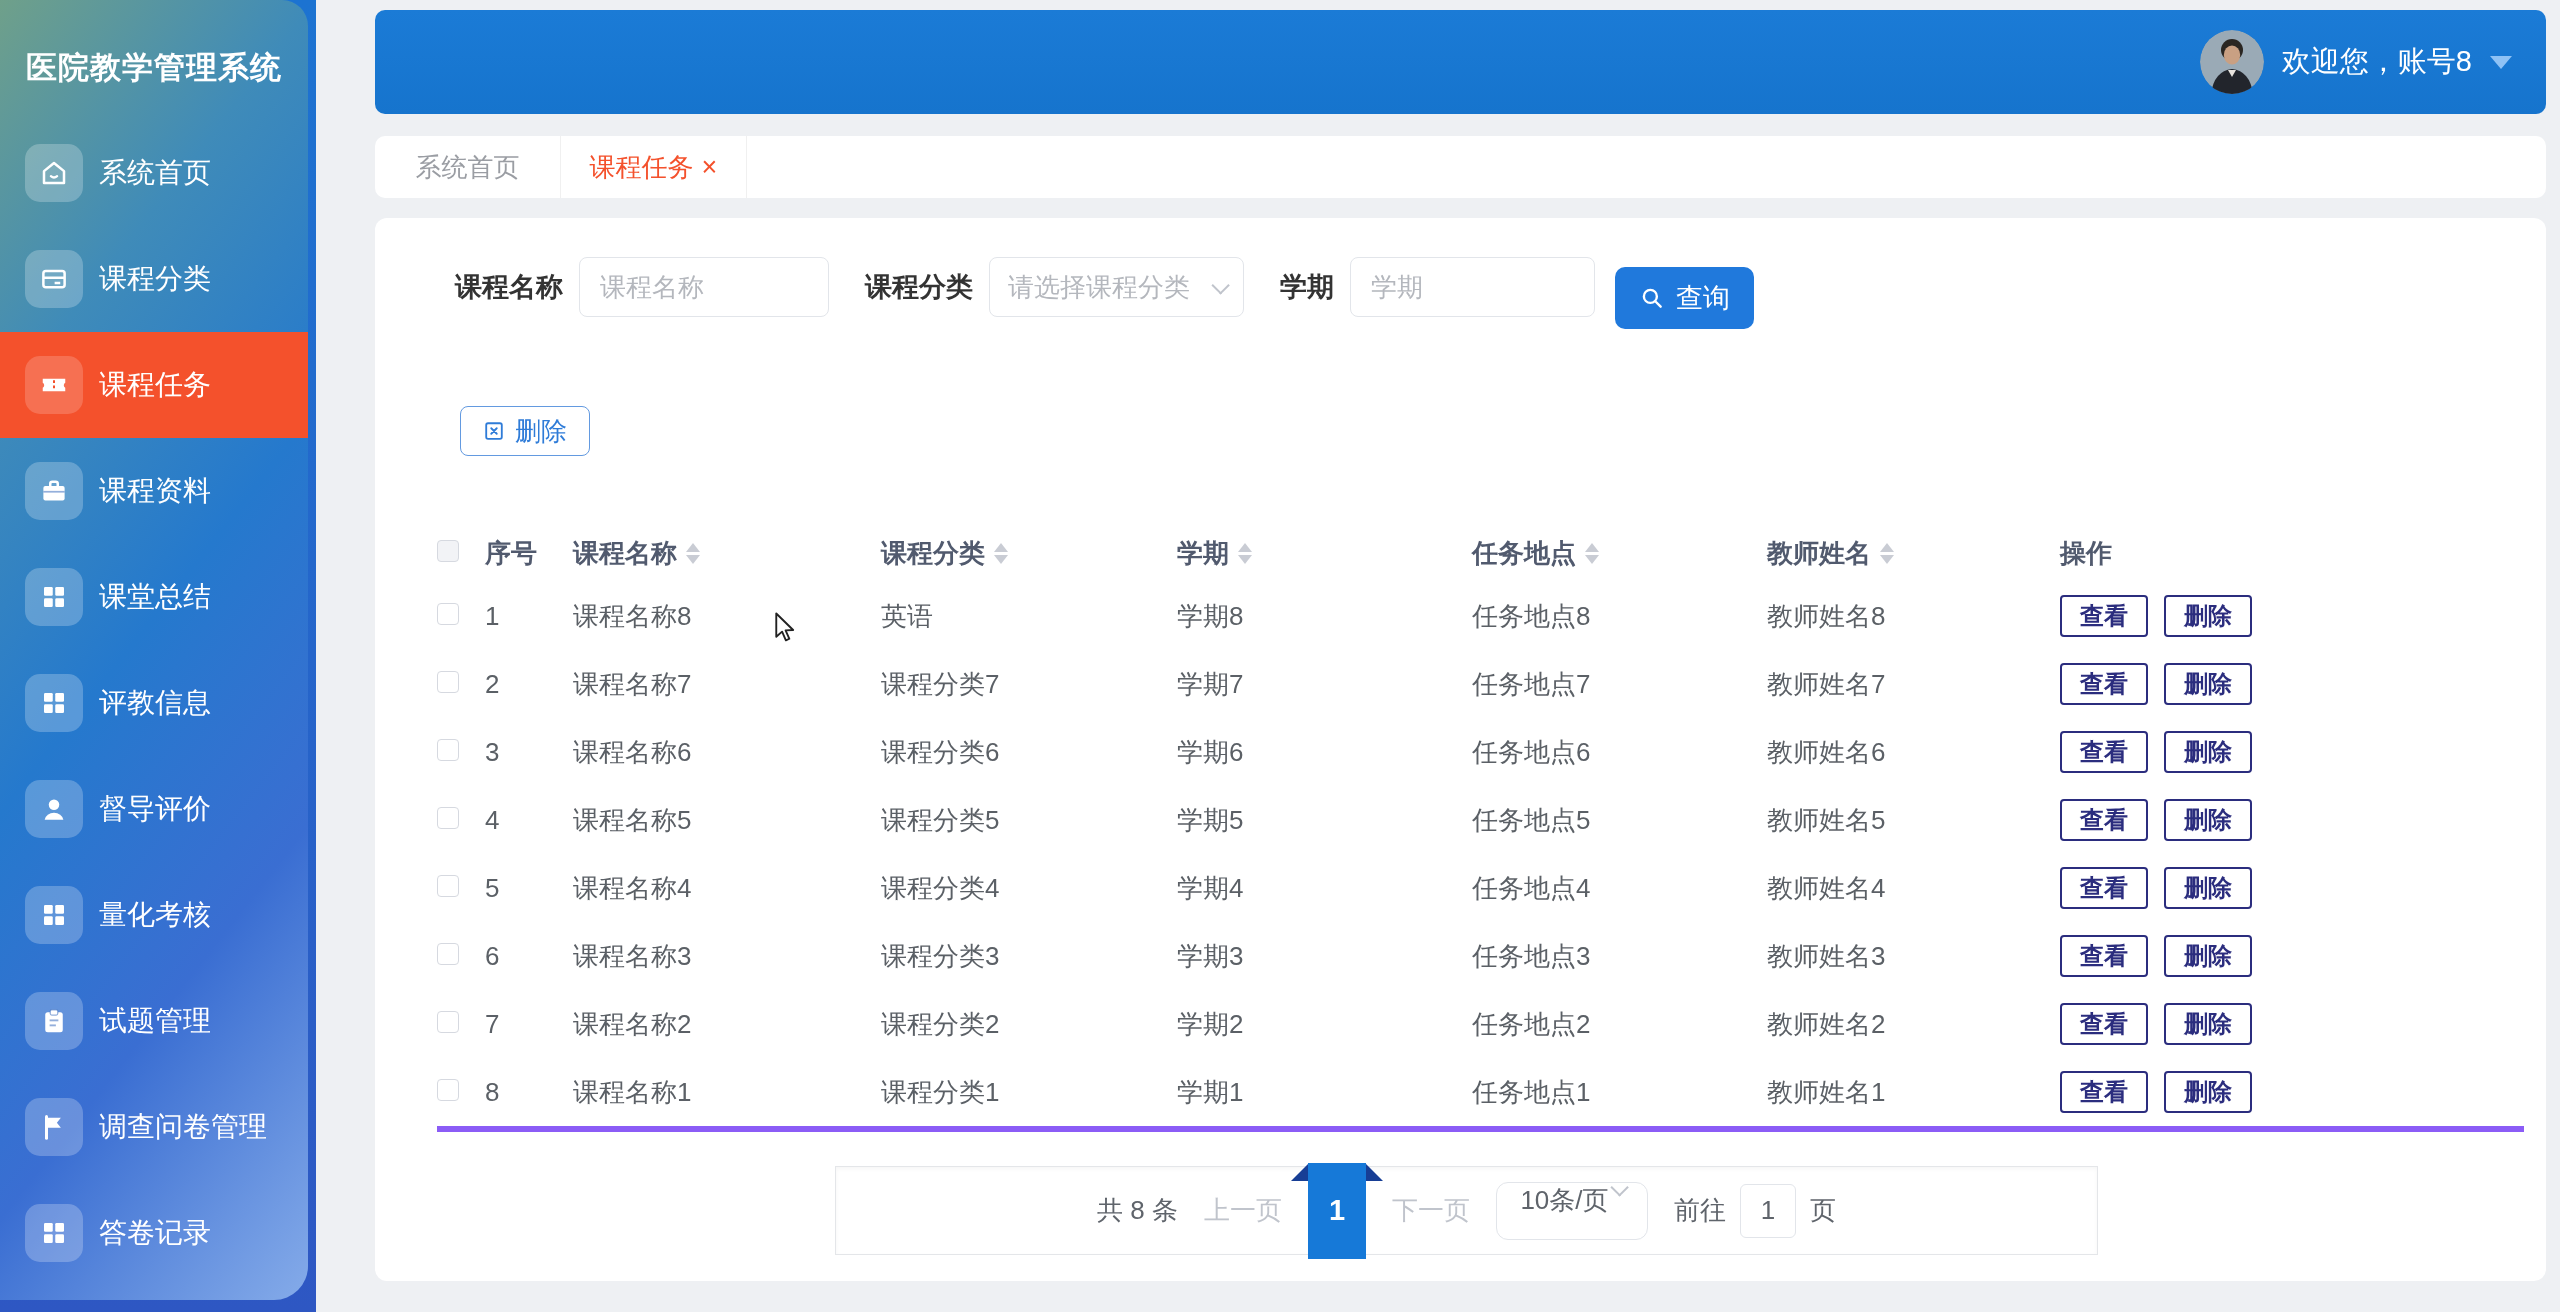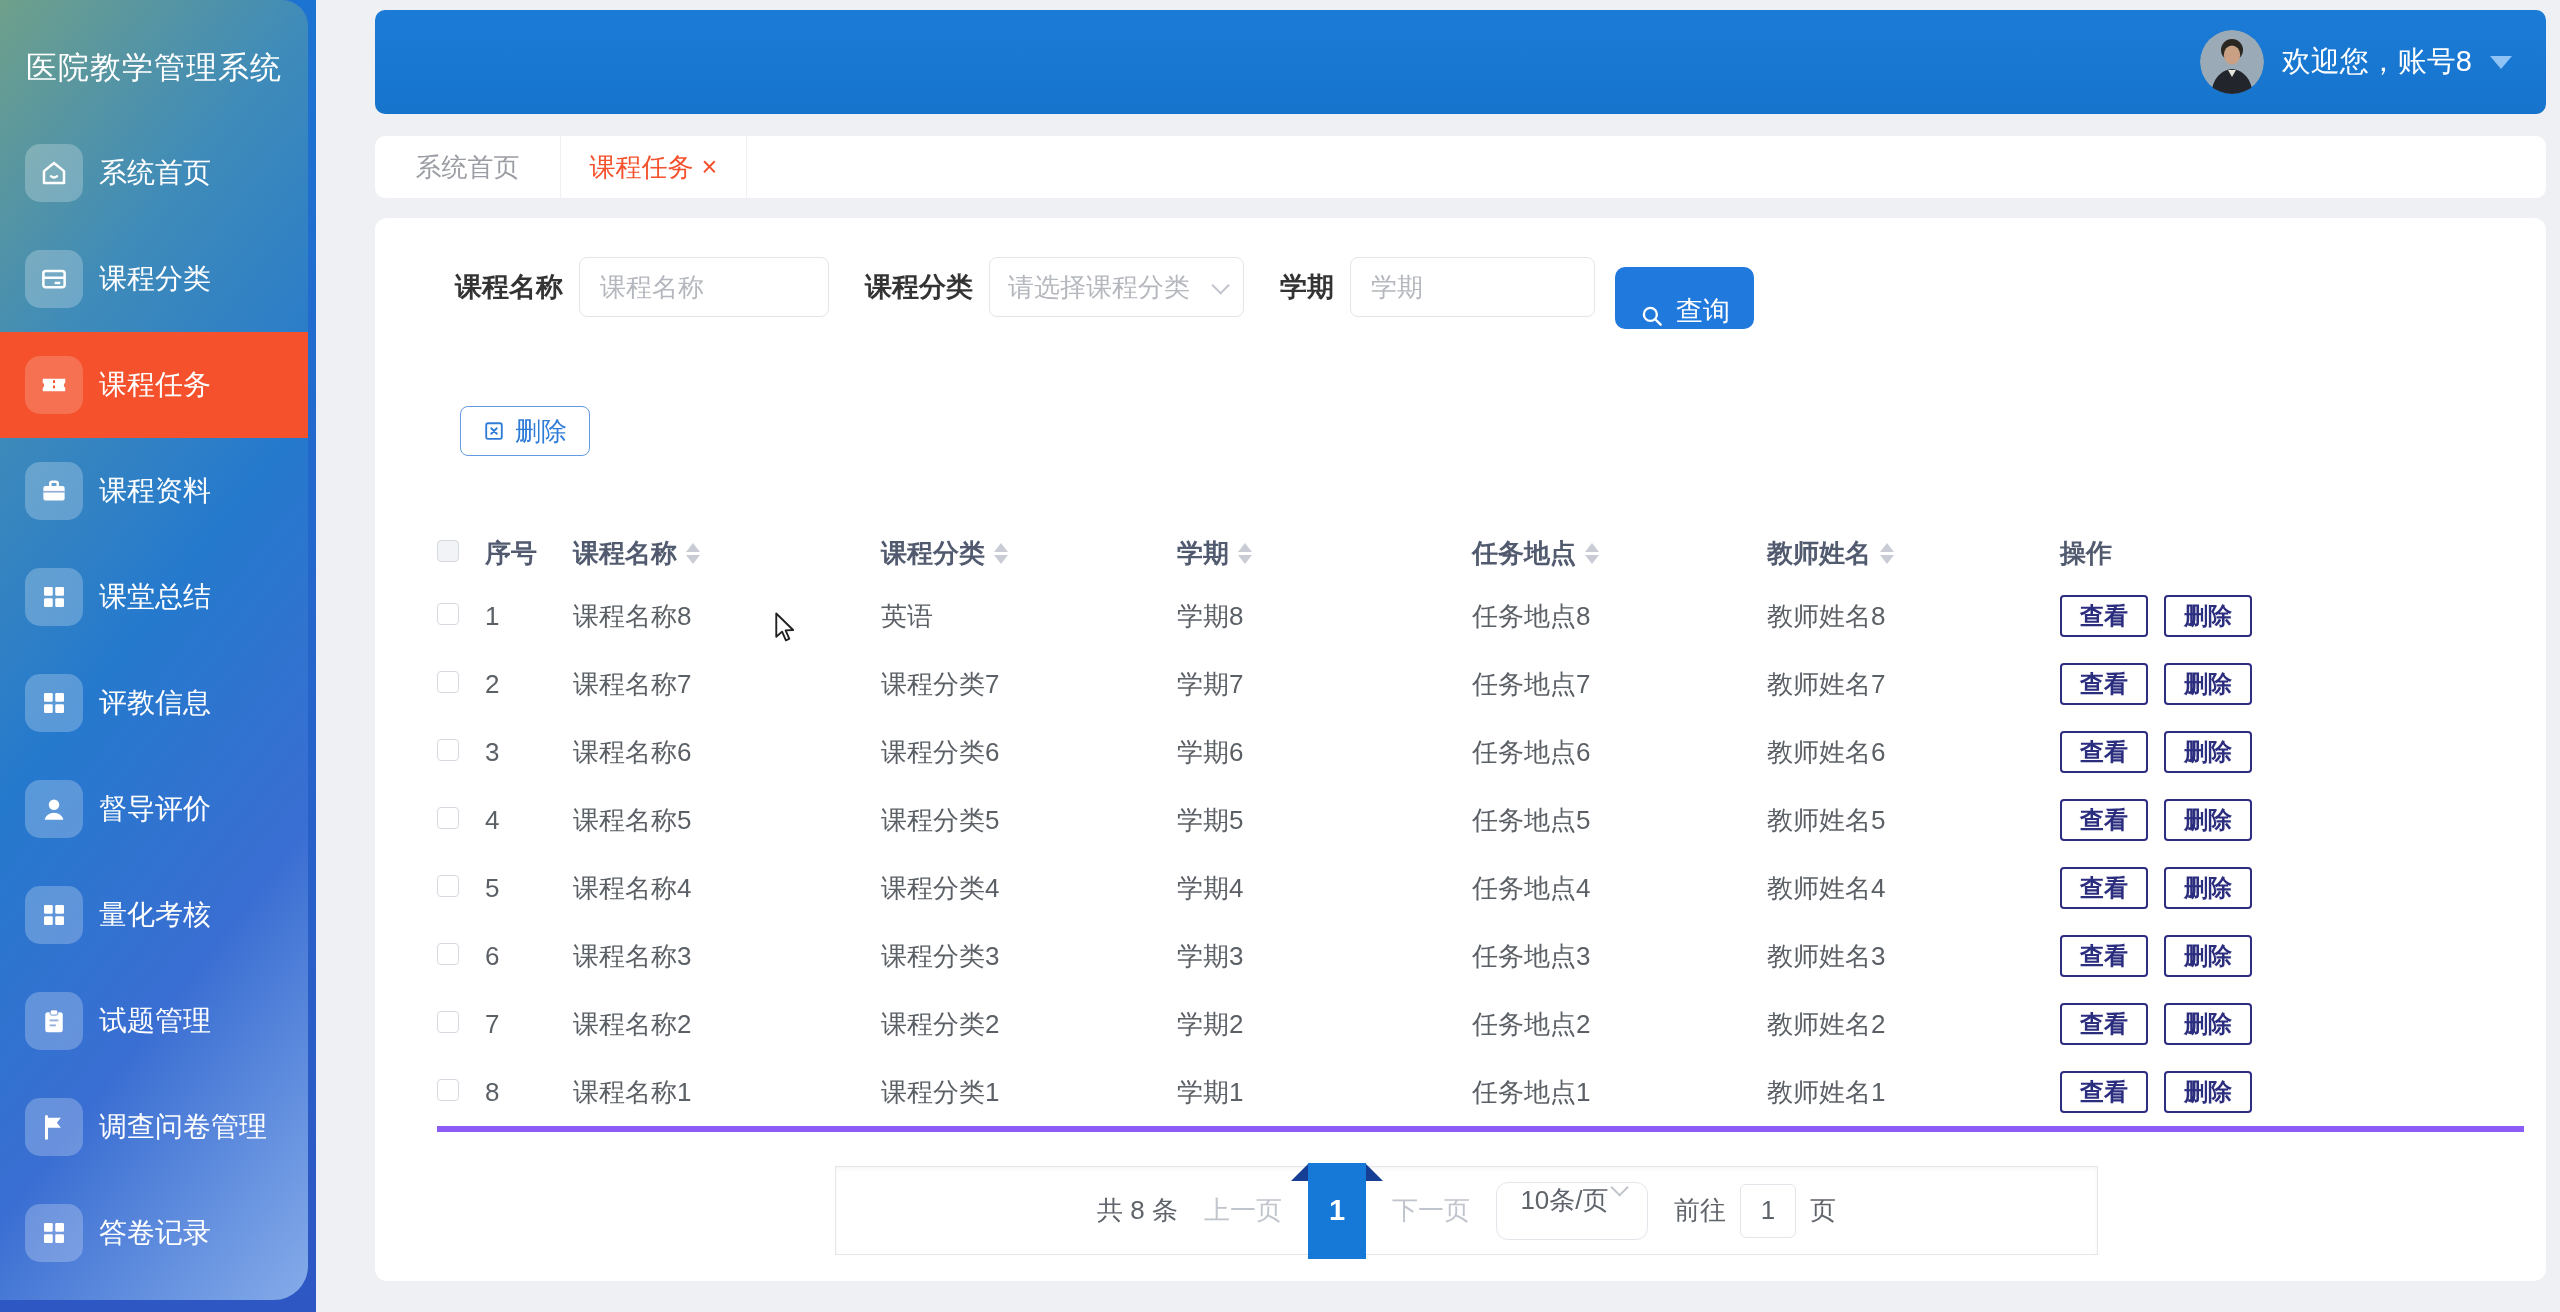--- a/index.html
+++ b/index.html
@@ -6,21 +6,21 @@
   html,body { width:2560px; height:1312px; font-family:"Liberation Sans","DejaVu Sans",sans-serif; }
   .screen { position:relative; width:2560px; height:1312px; background:#eef0f3; overflow:hidden; }
 
   
   .sidebar-bg { position:absolute; left:0; top:0; width:316px; height:1312px;
     background:linear-gradient(180deg,#1c73d1 0%, #2e57c3 100%); }
   .sidebar-panel { position:absolute; left:0; top:0; width:308px; height:1300px;
     background:linear-gradient(128deg,#6fa08a 0%, #3f8bb9 24%, #2579cd 48%, #3a6ed2 72%, #85abe9 100%);
     border-radius:0 26px 34px 0; overflow:hidden; }
   .side-title { height:120px; display:flex; align-items:center; justify-content:center;
-    color:#fff; font-size:31px; font-weight:400; letter-spacing:1px; padding-top:16px; }
+    color:#fff; font-size:31px; font-weight:700; letter-spacing:1px; padding-top:16px; }
   .menu-item { height:106px; display:flex; align-items:center; padding-left:25px; cursor:pointer; }
   .menu-item.active { background:#f4512c; }
   .icon-box { width:58px; height:58px; border-radius:15px; background:rgba(255,255,255,.24);
     display:flex; align-items:center; justify-content:center; flex:0 0 58px; }
   .menu-item.active .icon-box { background:rgba(255,255,255,.18); }
   .menu-label { color:#fff; font-size:28px; margin-left:16px; white-space:nowrap; }
 
   
   .main { position:absolute; left:316px; right:0; top:0; bottom:0; }
   .topbar { margin:10px 14px 0 59px; height:104px; border-radius:10px;
@@ -47,21 +47,21 @@
   .f-input { width:250px; height:60px; border:1.5px solid #e2e5ea; border-radius:8px;
     padding:0 20px; font-size:26px; color:#333; outline:none; font-family:inherit; }
   .f-input::placeholder { color:#b4b7bd; }
   .f-input.term { width:245px; }
   .f-select { width:255px; height:60px; border:1.5px solid #e2e5ea; border-radius:8px;
     display:flex; align-items:center; justify-content:space-between; padding:0 18px; cursor:pointer; }
   .f-select .ph { color:#b4b7bd; font-size:26px; white-space:nowrap;font-family:Liberation Serif, serif; }
   .chev { width:13px; height:13px; border-right:2.5px solid #c0c4cc; border-bottom:2.5px solid #c0c4cc;
     transform:rotate(45deg) translateY(-3px); flex:0 0 13px; }
   .btn-search { margin-left:20px; height:62px; padding:0 24px; background:#2079dc; border:none;
-    border-radius:10px; color:#fff; font-size:27px; display:flex; align-items:flex-end; gap:11px;
+    border-radius:10px; color:#fff; font-size:27px; display:flex; align-items:center; gap:11px;
     cursor:pointer; font-family:inherit;margin-top:21px; }
 
   
   .btn-delete-outline { position:absolute; left:85px; top:188px; height:50px; padding:0 22px;
     background:#fff; border:1.5px solid #639ae0; border-radius:8px; color:#2f7cd8; font-size:26px;
     display:flex; align-items:center; gap:10px; cursor:pointer; font-family:inherit; }
 
   
   .table { position:absolute; left:62px; right:22px; top:306px; font-size:26px;
     border-bottom:6px solid #8b5cf6; }

